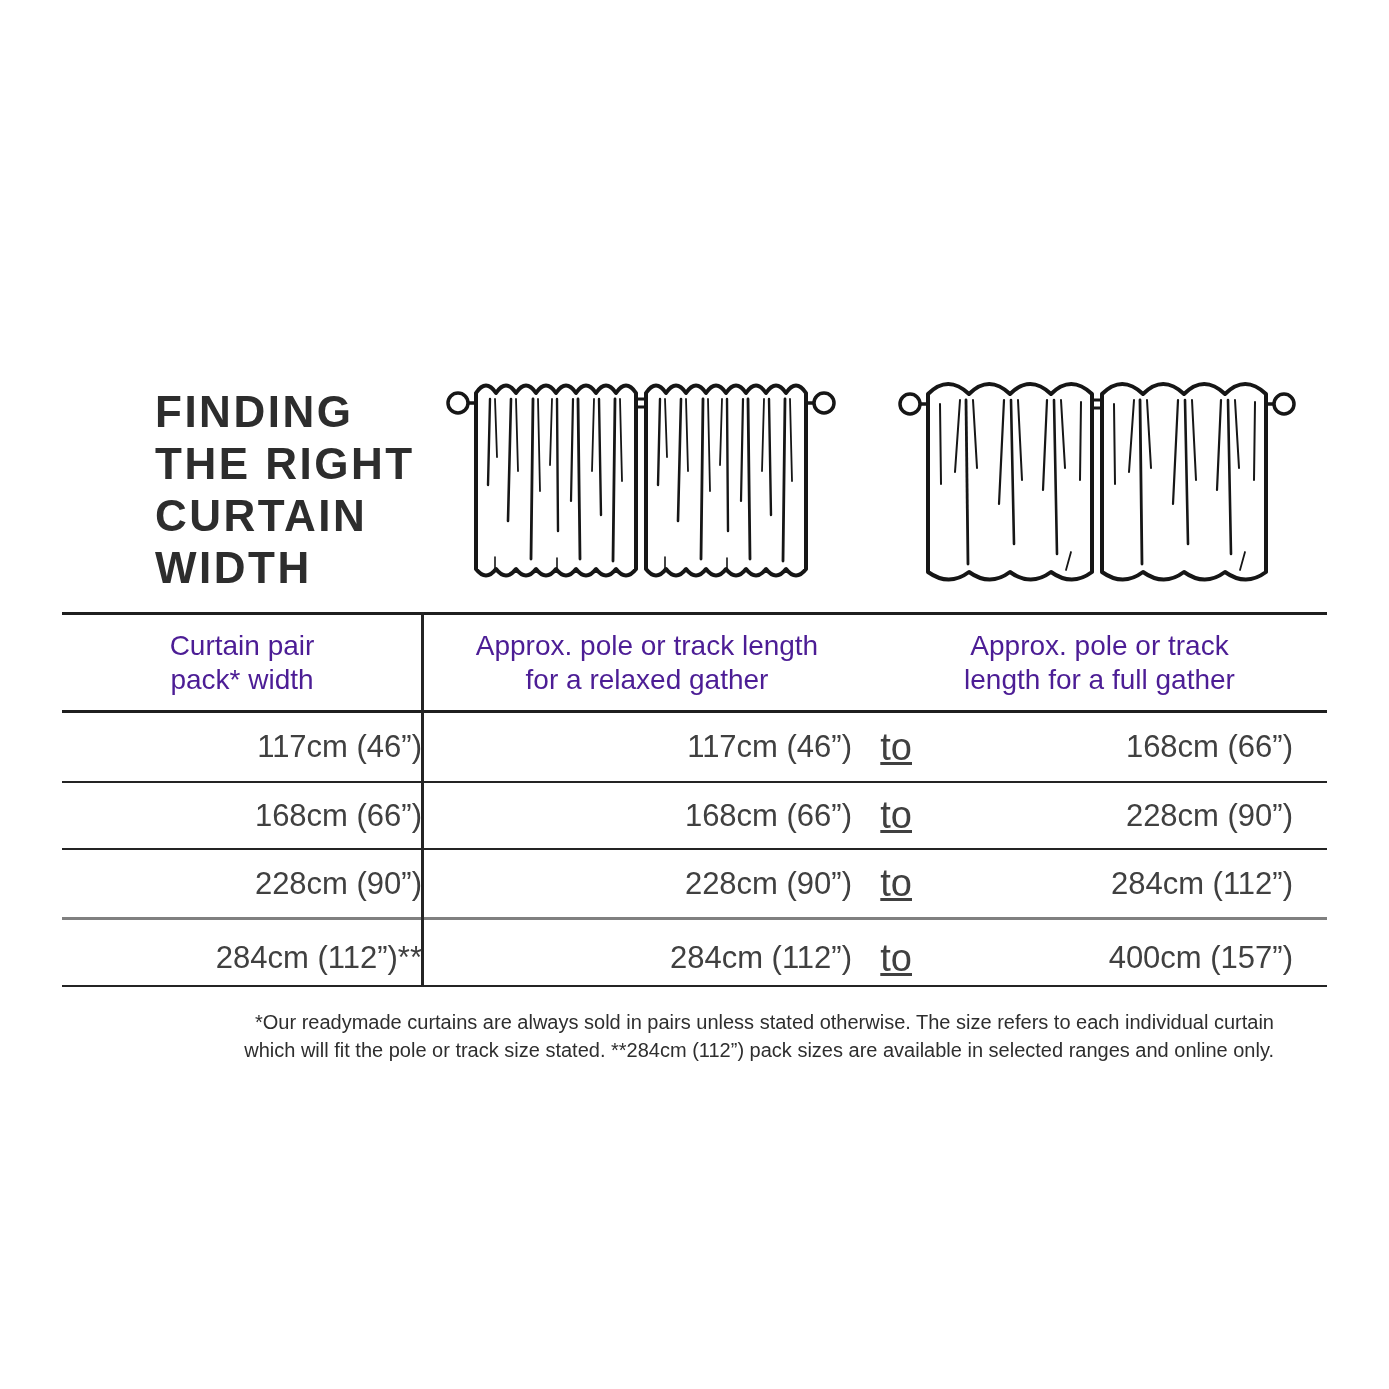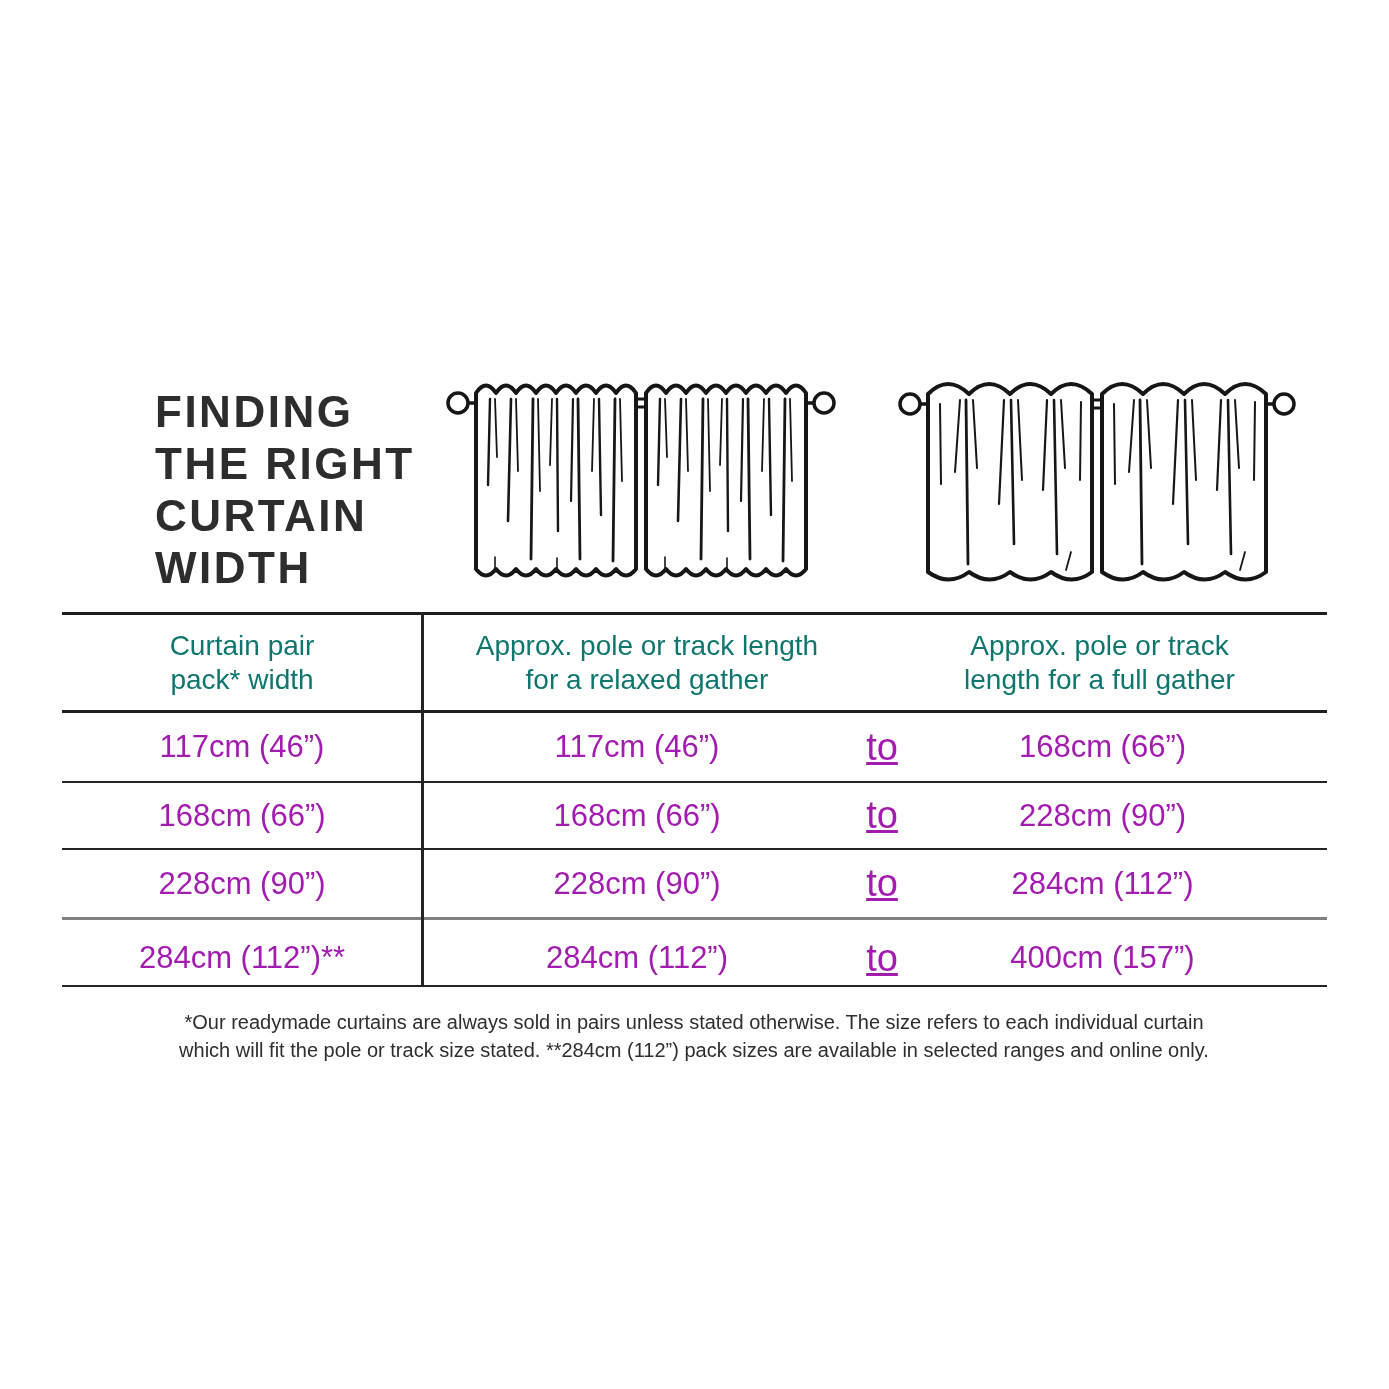--- a/index.html
+++ b/index.html
@@ -24,38 +24,38 @@
   .hl-r2{top:236px;height:2px;background:#242424;}
   .hl-r3{top:305px;height:3px;background:#808080;}
   .hl-bottom{top:373px;height:2px;background:#242424;}
   .vdivider{position:absolute;left:359px;top:0;width:3px;height:375px;background:#242424;}
 
   .thead-row{
     position:absolute;left:0;top:3px;width:1265px;height:95px;
     display:grid;grid-template-columns:360px 450px 455px;align-items:center;
   }
   .th{
-    text-align:center;font-size:28px;line-height:34px;color:#0f766e;
+    text-align:center;font-size:28px;line-height:34px;color:#4c1d95;
     white-space:pre-line;font-weight:400;
   }
   .trow{
     position:absolute;left:0;width:1265px;
     display:grid;grid-template-columns:360px 430px 60px 415px;align-items:center;
   }
   .trow-0{top:101px;height:68px;}
   .trow-1{top:171px;height:65px;}
   .trow-2{top:238px;height:67px;}
   .trow-3{top:308px;height:76px;}
-  .td{text-align:center;font-size:31px;color:#a21caf;}
+  .td{text-align:right;font-size:31px;color:#404040;}
   .td-to{font-size:38px;text-decoration:underline;}
   .td-relaxed{padding-right:34px;}
 
   .footnote{
     position:absolute;left:114px;top:1008px;width:1160px;
-    text-align:center;font-size:20px;line-height:28px;color:#2e2e2e;
+    text-align:right;font-size:20px;line-height:28px;color:#2e2e2e;
     white-space:pre-line;
   }
 </style>
 </head>
 <body>
 
 <div class="canvas">
 
   <h1 class="page-title">FINDING
 THE RIGHT

